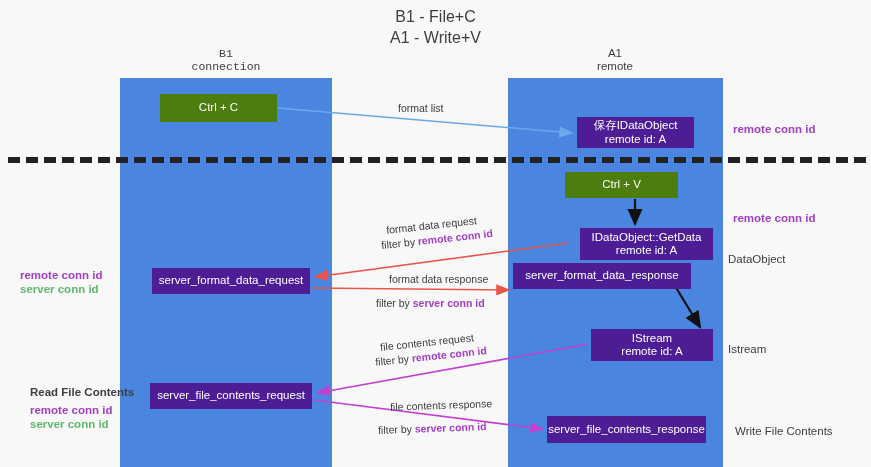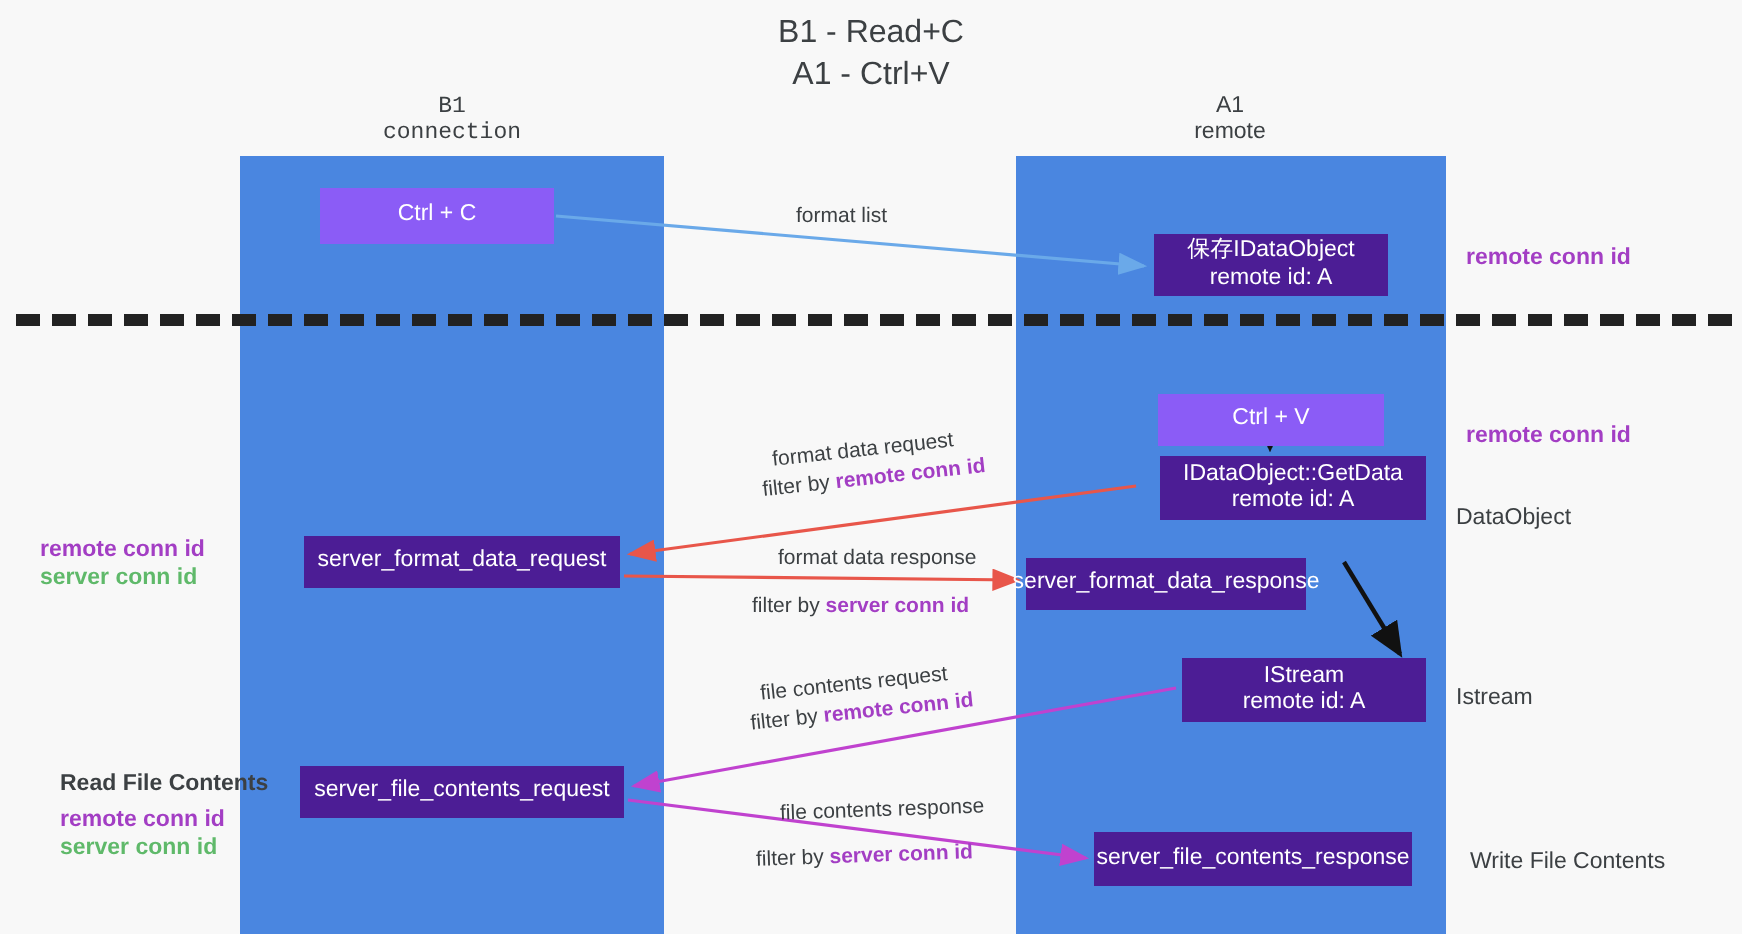--- a/index.html
+++ b/index.html
@@ -40,29 +40,29 @@
     border-top:6px dashed #222;
   }
 
   
   .node{
     position:absolute;box-sizing:border-box;
     display:flex;flex-direction:column;align-items:center;justify-content:center;
     color:#ffffff;font-size:11.5px;line-height:13.5px;text-align:center;
   }
   .node .l2{display:block;}
-  .green{background:#8b5cf6;}
+  .green{background:#4d7c0f;}
   .orange{background:#4c1d95;}
 
   #n-ctrlc{left:160px;top:94px;width:117px;height:28px;}
   #n-dataobj{left:577px;top:117px;width:117px;height:31px;}
-  #n-ctrlv{left:579px;top:172px;width:113px;height:26px;margin-top:25px;}
+  #n-ctrlv{left:565px;top:172px;width:113px;height:26px;}
   #n-getdata{left:580px;top:228px;width:133px;height:32px;}
   #n-fmt-req{left:152px;top:268px;width:158px;height:26px;}
-  #n-fmt-res{left:513px;top:279px;width:140px;height:26px;}
+  #n-fmt-res{left:513px;top:263px;width:178px;height:26px;}
   #n-istream{left:591px;top:329px;width:122px;height:32px;}
   #n-file-req{left:150px;top:383px;width:162px;height:26px;}
   #n-file-res{left:547px;top:416px;width:159px;height:27px;}
 
   
   .side{
     position:absolute;font-size:11.5px;line-height:14px;
   }
   .purple{color:#a33ec4;font-weight:bold;}
   .greenid{color:#5fb96a;font-weight:bold;}
@@ -97,22 +97,22 @@
   #el-fcres2{left:378px;top:422px;transform:rotate(-2deg);}
 
   svg#edges{position:absolute;left:0;top:0;width:871px;height:467px;pointer-events:none;}
 </style>
 </head>
 <body>
 
 <div id="stage">
 
   <div id="title">
-    <span>B1 - Read+C</span>
-    <span>A1 - Ctrl+V</span>
+    <span>B1 - File+C</span>
+    <span>A1 - Write+V</span>
   </div>
 
   <div class="lane-header" id="hdr-b1">
     <span class="ttl">B1</span>
     <span class="sub">connection</span>
   </div>
   <div class="lane-header" id="hdr-a1">
     <span class="ttl">A1</span>
     <span class="sub">remote</span>
   </div>

